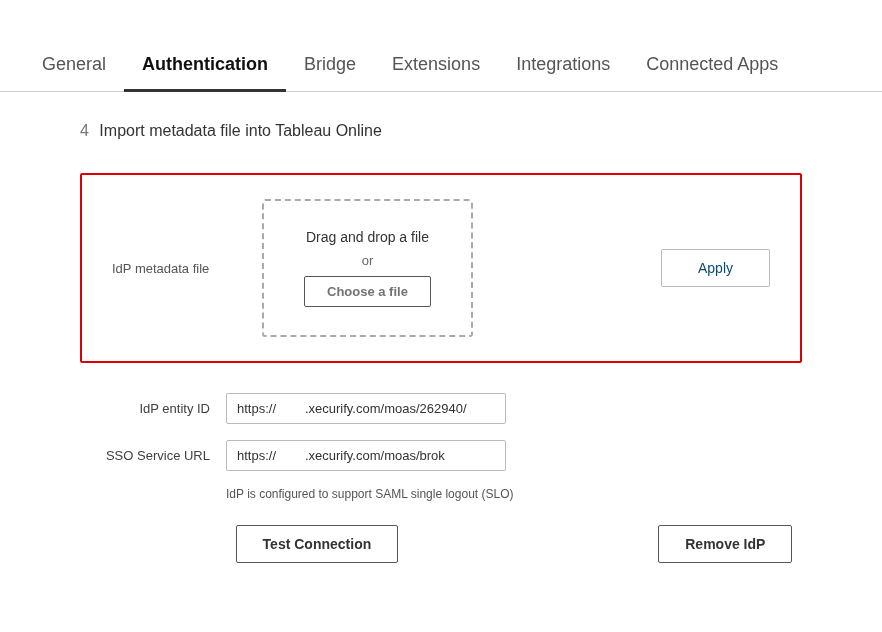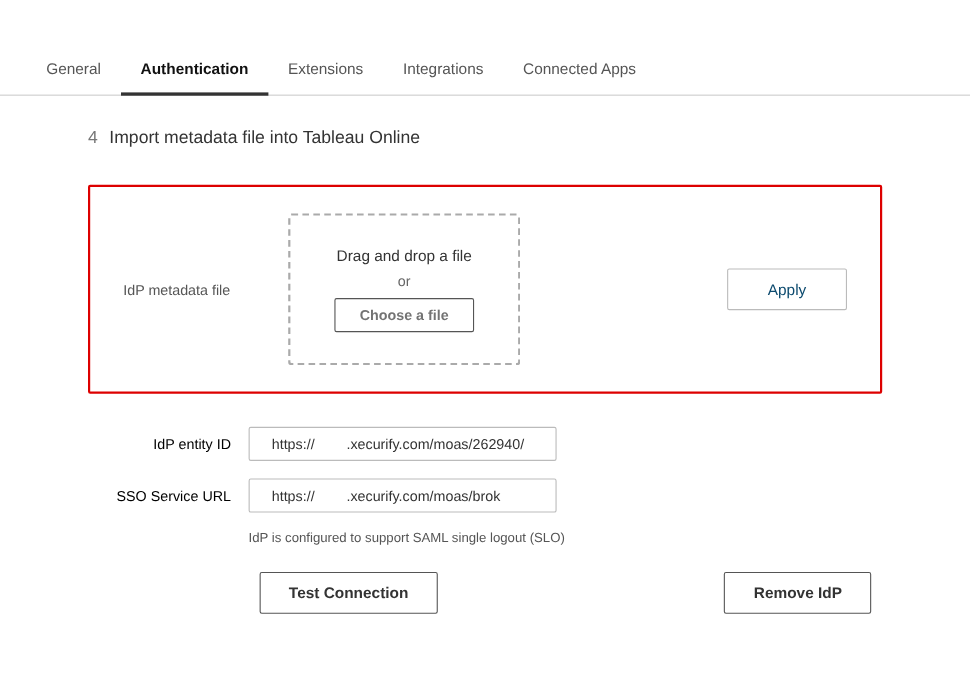--- a/index.html
+++ b/index.html
@@ -17,21 +17,21 @@
       display: flex;
       align-items: flex-end;
       border-bottom: 1px solid #ccc;
       padding: 0 24px;
       margin-top: 40px;
     }
 
     .tab-item {
       padding: 14px 18px;
       cursor: pointer;
-      font-size: 14px;
+      font-size: 18px;
       color: #555;
       white-space: nowrap;
       border-bottom: 3px solid transparent;
       margin-bottom: -1px;
       text-align: center;
     }
 
     .tab-item.active {
       font-weight: bold;
       color: #111;
@@ -122,27 +122,27 @@
     .field-row {
       display: flex;
       align-items: center;
       margin-bottom: 16px;
       gap: 16px;
     }
 
     .field-label {
       min-width: 130px;
       font-size: 13px;
-      color: #000000;
+      color: #404040;
       text-align: right;
     }
 
     .field-input {
       border: 1px solid #bbb;
-      padding: 7px 20px;
+      padding: 7px 10px;
       font-size: 13px;
       color: #333;
       border-radius: 2px;
       width: 280px;
       background: #fff;
     }
 
     .saml-note {
       margin-left: 146px;
       font-size: 12px;
@@ -169,20 +169,21 @@
       border-radius: 2px;
       color: #333;
     }
   </style>
 </head>
 <body>
 
 <nav class="tab-nav">
   <div class="tab-item">General</div>
   <div class="tab-item active">Authentication</div>
+  <div class="tab-item">Bridge</div>
   <div class="tab-item">Extensions</div>
   <div class="tab-item">Integrations</div>
   <div class="tab-item">Connected Apps</div>
 </nav>
 
 <div class="main-content">
 
   <div class="section-title">
     <span class="section-number">4</span>
     <span>Import metadata file into Tableau Online</span>

